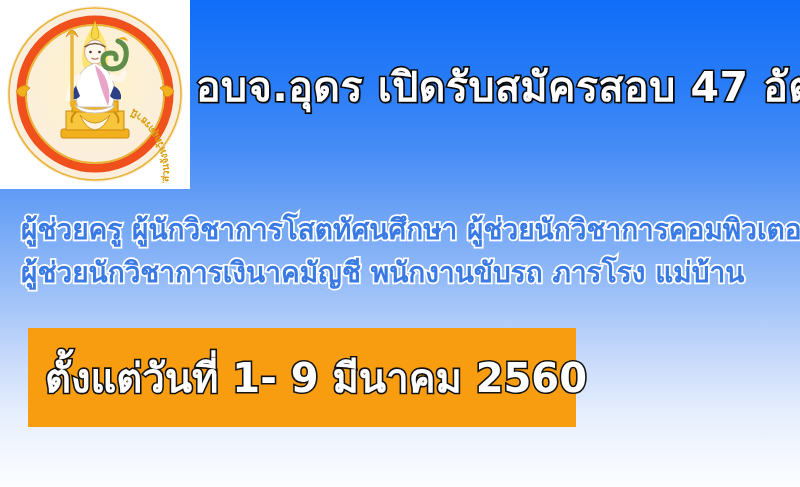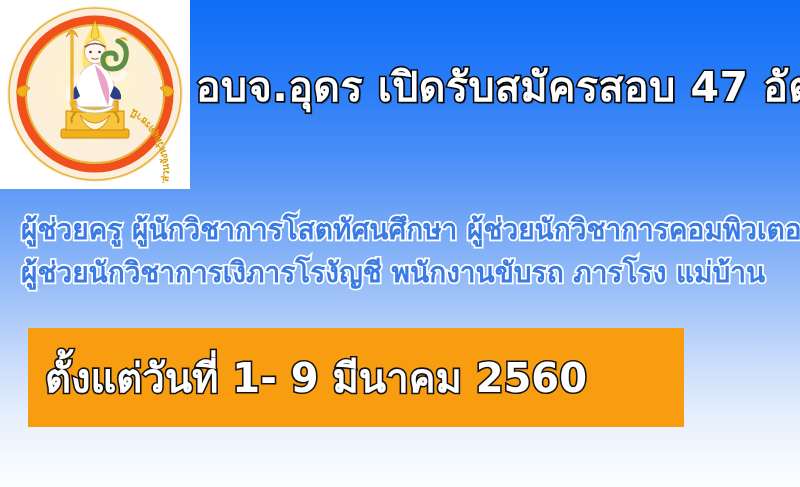--- a/index.html
+++ b/index.html
@@ -81,21 +81,21 @@
     white-space: nowrap;
     -webkit-text-stroke: 3.4px #ffffff;
     paint-order: stroke fill;
   }
 
   
   #date-banner {
     position: absolute;
     left: 28px;
     top: 328px;
-    width: 656px;
+    width: 548px;
     height: 99px;
     background: #f89c10;
   }
   #date-text {
     position: absolute;
     left: 17px;
     top: 22px;
     font-size: 40px;
     line-height: 56px;
     font-weight: 700;
@@ -181,20 +181,20 @@
           <textPath href="#ringpath" startOffset="50%" text-anchor="middle">องค์การบริหารส่วนจังหวัดอุดรธานี</textPath>
         </text>
       </svg>
     </div>
   </div>
 
   <div id="headline">อบจ.อุดร เปิดรับสมัครสอบ 47 อัตรา</div>
 
   <div id="joblist">
     <div class="job-line">ผู้ช่วยครู ผู้นักวิชาการโสตทัศนศึกษา ผู้ช่วยนักวิชาการคอมพิวเตอร์</div>
-    <div class="job-line">ผู้ช่วยนักวิชาการเงิภารโรงัญชี พนักงานขับรถ ภารโรง แม่บ้าน</div>
+    <div class="job-line">ผู้ช่วยนักวิชาการเงินาคมัญชี พนักงานขับรถ ภารโรง แม่บ้าน</div>
   </div>
 
   <div id="date-banner">
     <div id="date-text">ตั้งแต่วันที่  1- 9 มีนาคม 2560</div>
   </div>
 
 </div>
 
 </body></html>

